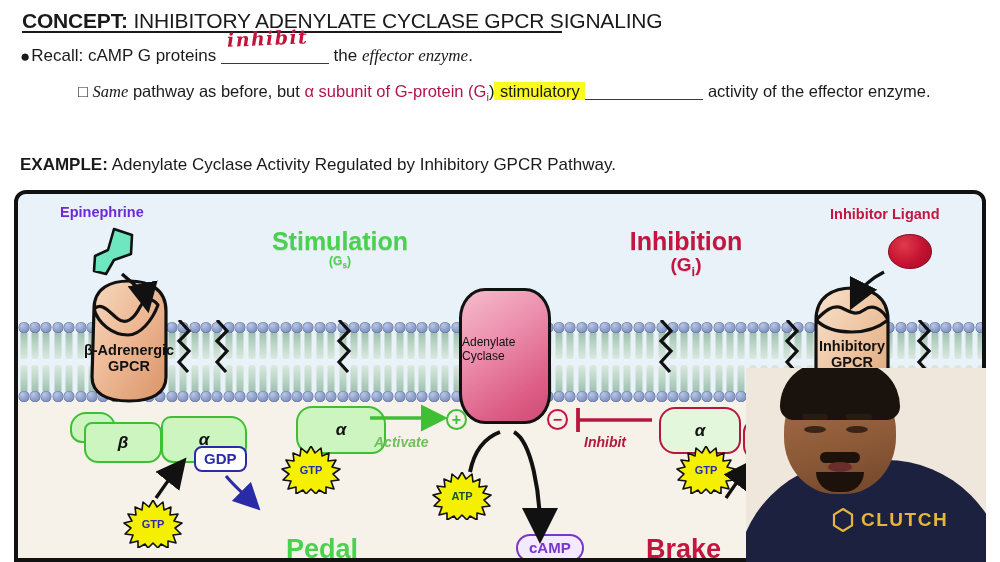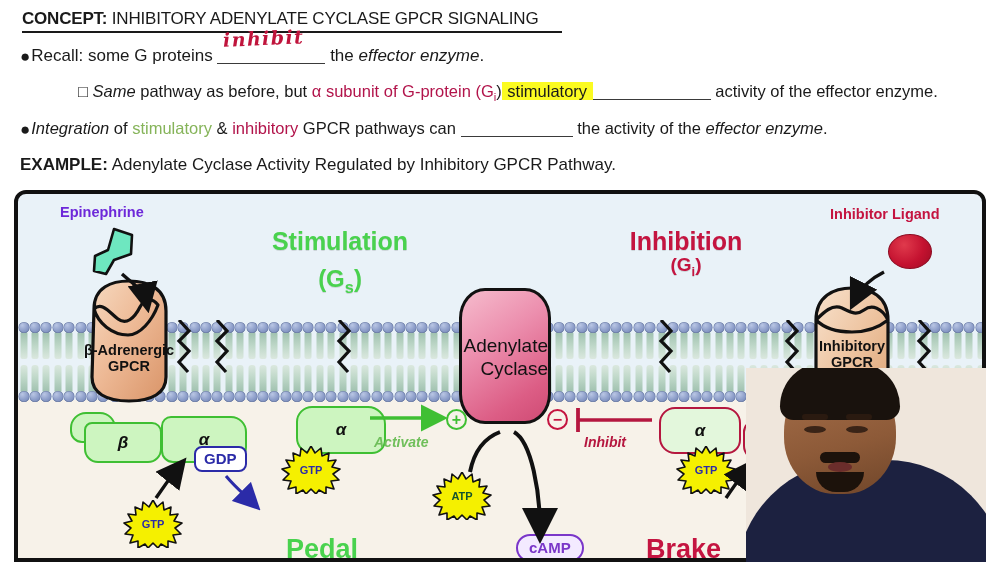--- a/index.html
+++ b/index.html
@@ -10,35 +10,35 @@
     overflow:hidden;
     position:relative;
   }
   
   #notes{
     position:absolute;left:0;top:0;width:1000px;height:188px;
     background:#fff;
   }
   .line{position:absolute;white-space:nowrap;color:#1a1a1a;}
 
-  #title-line{left:22px;top:9px;font-size:17px;letter-spacing:-0.2px;}
+  #title-line{left:22px;top:9px;font-size:21px;letter-spacing:-0.2px;}
   #title-line .lbl{font-weight:bold;}
   #title-line .ttl{font-weight:normal;}
   #title-underline{
     position:absolute;left:22px;top:31px;width:540px;height:1.6px;background:#1a1a1a;
   }
 
   .bullet-dot{display:inline-block;vertical-align:middle;margin-right:1px;
     font-size:17px;line-height:1;}
   #l-recall{left:20px;top:46px;font-size:17px;}
   #l-same{left:78px;top:82px;font-size:16.5px;}
   #l-integration{left:20px;top:119px;font-size:16.5px;}
   #l-example{left:20px;top:155px;font-size:17px;}
 
-  .ital{font-style:italic;}
+  .ital{font-style:italic;font-family:Liberation Serif, serif;}
   .bold{font-weight:bold;}
   .crimson{color:#b2144b;}
   .green-txt{color:#86b45a;}
   .hl{background:#fbfb21;padding:0 1px;}
 
   .blank{
     display:inline-block;border-bottom:1.6px solid #3a3a3a;
     vertical-align:-3px;
   }
   .blank.b1{width:108px;}
@@ -112,21 +112,21 @@
   }
 
   
   .zig{position:absolute;width:16px;height:52px;z-index:4;}
   .zig svg{display:block;}
 
   
   .dg-head{position:absolute;text-align:center;font-weight:bold;line-height:1.05;}
   #h-stim{left:232px;top:34px;width:180px;color:#49d24e;font-size:25px;
       text-shadow:0 1px 0 rgba(0,0,0,.12);}
-  #h-stim .sub{font-size:24px;display:block;margin-top:12px;}
+  #h-stim .sub{font-size:12px;display:block;margin-top:1px;}
   #h-inhib{left:578px;top:34px;width:180px;color:#c41440;font-size:25px;
       text-shadow:0 1px 0 rgba(0,0,0,.12);}
   #h-inhib .sub{font-size:19px;display:block;margin-top:1px;}
 
   
   #lbl-epi{position:absolute;left:42px;top:10px;font-size:14.5px;font-weight:bold;color:#6d28d9;}
   #lbl-inhlig{position:absolute;left:812px;top:12px;font-size:14.5px;font-weight:bold;color:#c41440;}
 
   
   #epi-shape{position:absolute;left:68px;top:32px;}
@@ -152,22 +152,22 @@
   #rec-inh .rec-label{top:52px;}
 
   
   #cyclase{
     position:absolute;left:441px;top:94px;width:92px;height:136px;z-index:6;
     border:3.5px solid #111;border-radius:26px/30px;
     background:linear-gradient(145deg,#f6bccd 0%,#ec8fae 38%,#dc5d85 78%,#cf4b74 100%);
     box-sizing:border-box;
   }
   #cyclase .cy-txt{
-    position:absolute;left:0;right:0;top:44px;text-align:right;
-    font-size:19px;color:#111;line-height:1.2;
+    position:absolute;left:0;right:0;top:44px;text-align:left;
+    font-size:12px;color:#111;line-height:1.2;
   }
 
   
   .gsub{
     position:absolute;
     background:#cdf5c0;
     border:2.2px solid #3fbf33;
     box-sizing:border-box;
   }
   .gsub.red{border-color:#b5173f;background:#e3f7dc;}
@@ -281,31 +281,28 @@
 <body>
 
 <div id="notes">
 
   <div class="line" id="title-line">
     <span class="lbl">CONCEPT:</span><span class="ttl"> INHIBITORY ADENYLATE CYCLASE GPCR SIGNALING</span>
   </div>
   <div id="title-underline"></div>
 
   <div class="line" id="l-recall">
-    <span class="bullet-dot">●</span><span>Recall: some G proteins </span><span class="hand-wrap"><span class="blank b1"></span><span class="hand">inhibit</span></span><span> the </span><span class="ital">effector enzyme</span><span>.</span>
+    <span class="bullet-dot">●</span><span>Recall: cAMP G proteins </span><span class="hand-wrap"><span class="blank b1"></span><span class="hand">inhibit</span></span><span> the </span><span class="ital">effector enzyme</span><span>.</span>
   </div>
 
   <div class="line" id="l-same">
     <span>□</span>
     <span class="ital">Same</span><span> pathway as before, but </span><span class="crimson">α subunit of G-protein (G</span><sub class="crimson">i</sub><span>)</span><span class="hl"> stimulatory </span><span class="blank b2"></span><span> activity of the effector enzyme.</span>
   </div>
 
-  <div class="line" id="l-integration">
-    <span class="bullet-dot">●</span><span class="ital">Integration</span><span> of </span><span class="green-txt">stimulatory</span><span> &amp; </span><span class="crimson">inhibitory</span><span> GPCR pathways can </span><span class="blank b3"></span><span> the activity of the </span><span class="ital">effector enzyme</span><span>.</span>
-  </div>
 
   <div class="line" id="l-example">
     <span class="bold">EXAMPLE:</span><span> Adenylate Cyclase Activity Regulated by Inhibitory GPCR Pathway.</span>
   </div>
 </div>
 
 <div id="diagram">
 
   <div id="cytoplasm"></div>
 
@@ -1196,13 +1193,19 @@
   <div class="wc-neck"></div>
   <div class="wc-head"></div>
   <div class="wc-hair"></div>
   <div class="wc-brow l"></div>
   <div class="wc-brow r"></div>
   <div class="wc-eye l"></div>
   <div class="wc-eye r"></div>
   <div class="wc-stache"></div>
   <div class="wc-mouth"></div>
   <div class="wc-beard"></div>
+  <div class="wc-logo">
+    <svg class="wc-hex" viewBox="0 0 22 24">
+      <polygon points="11,1 20,6.5 20,17.5 11,23 2,17.5 2,6.5" fill="none" stroke="#e8b53a" stroke-width="2.2"></polygon>
+    </svg>
+    <span class="wc-logo-txt">CLUTCH</span>
+  </div>
 </div>
 
 </body></html>

